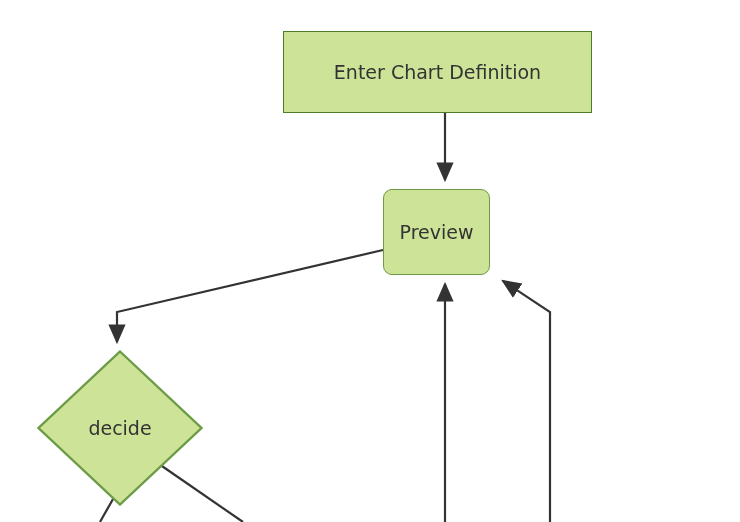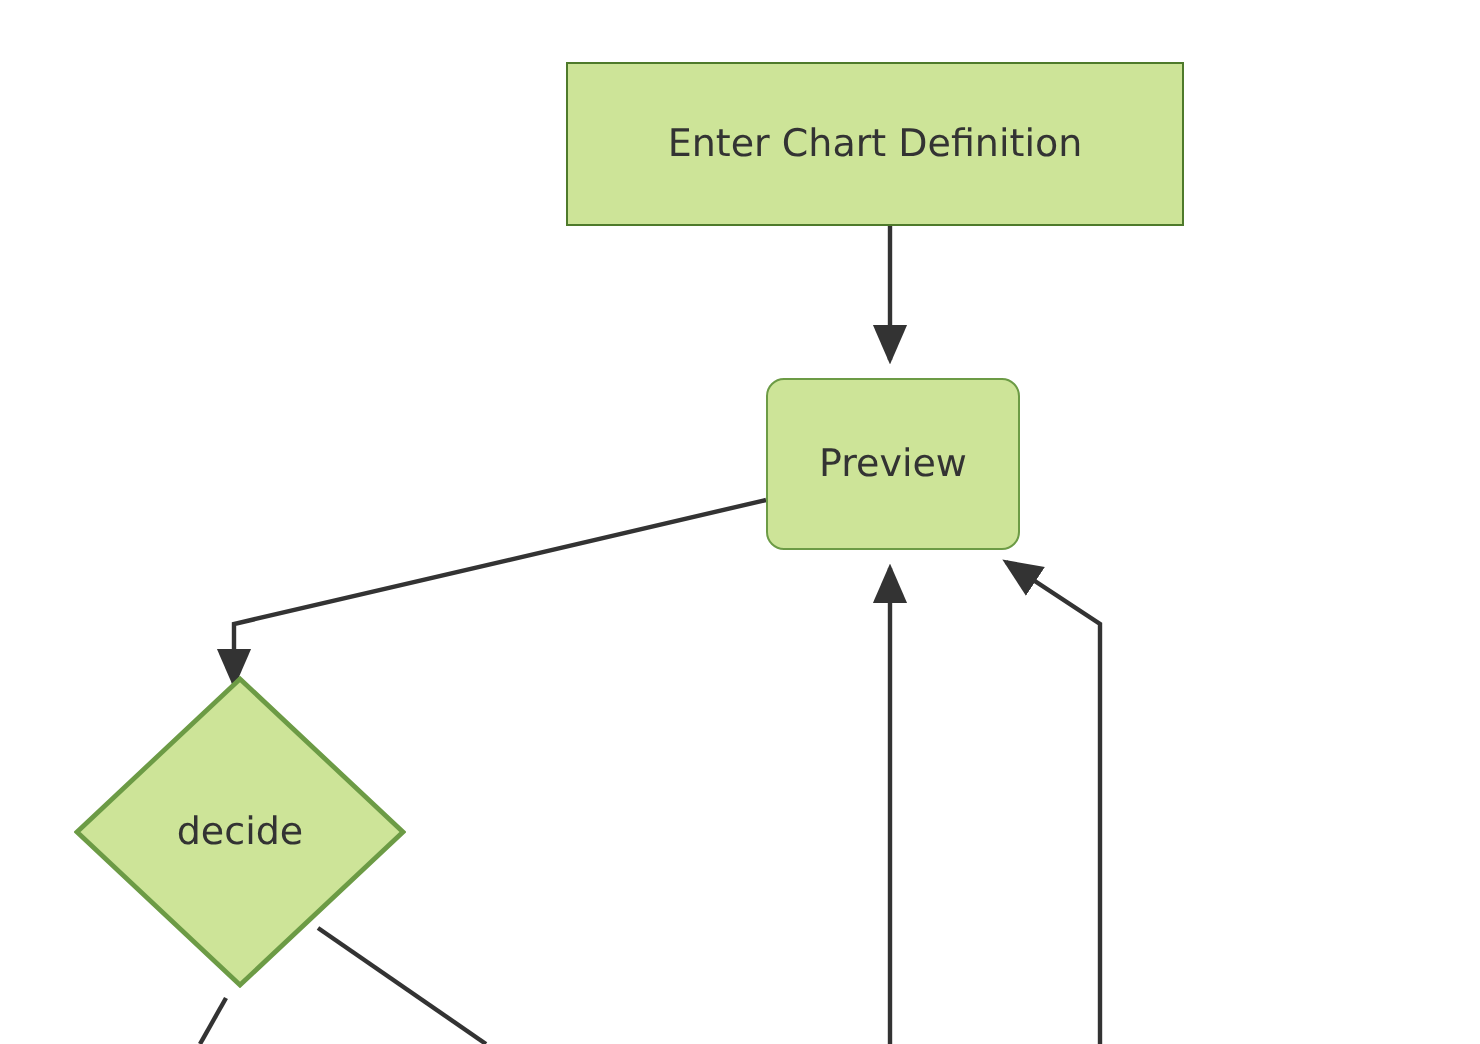--- a/index.html
+++ b/index.html
@@ -92,25 +92,25 @@
 
     <path d="M 445 522 L 445 284" fill="none" stroke="#333333" stroke-width="2.2" marker-end="url(#arrowhead)"></path>
 
     <path d="M 550 522 L 550 312 L 503 281" fill="none" stroke="#333333" stroke-width="2.2" marker-end="url(#arrowhead)"></path>
   </svg>
 
   <div class="node node-rect" style="left:283px; top:31px; width:309px; height:82px;">
     <span class="node-label">Enter Chart Definition</span>
   </div>
 
-  <div class="node node-round" style="left:383px; top:189px; width:127px; height:86px;">
+  <div class="node node-round" style="left:383px; top:189px; width:107px; height:86px;">
     <span class="node-label">Preview</span>
   </div>
 
-  <div class="node node-diamond" style="left:37px; top:338px; width:166px; height:156px;">
+  <div class="node node-diamond" style="left:37px; top:350px; width:166px; height:156px;">
     <svg class="diamond-shape" viewBox="0 0 166 156" preserveAspectRatio="none" xmlns="http://www.w3.org/2000/svg">
       <polygon points="83,1.5 164.5,78 83,154.5 1.5,78" fill="#cde498" stroke="#6c9b45" stroke-width="2.4"></polygon>
     </svg>
     <div class="diamond-label-wrap">
       <span class="node-label">decide</span>
     </div>
   </div>
 
 </div>
 

